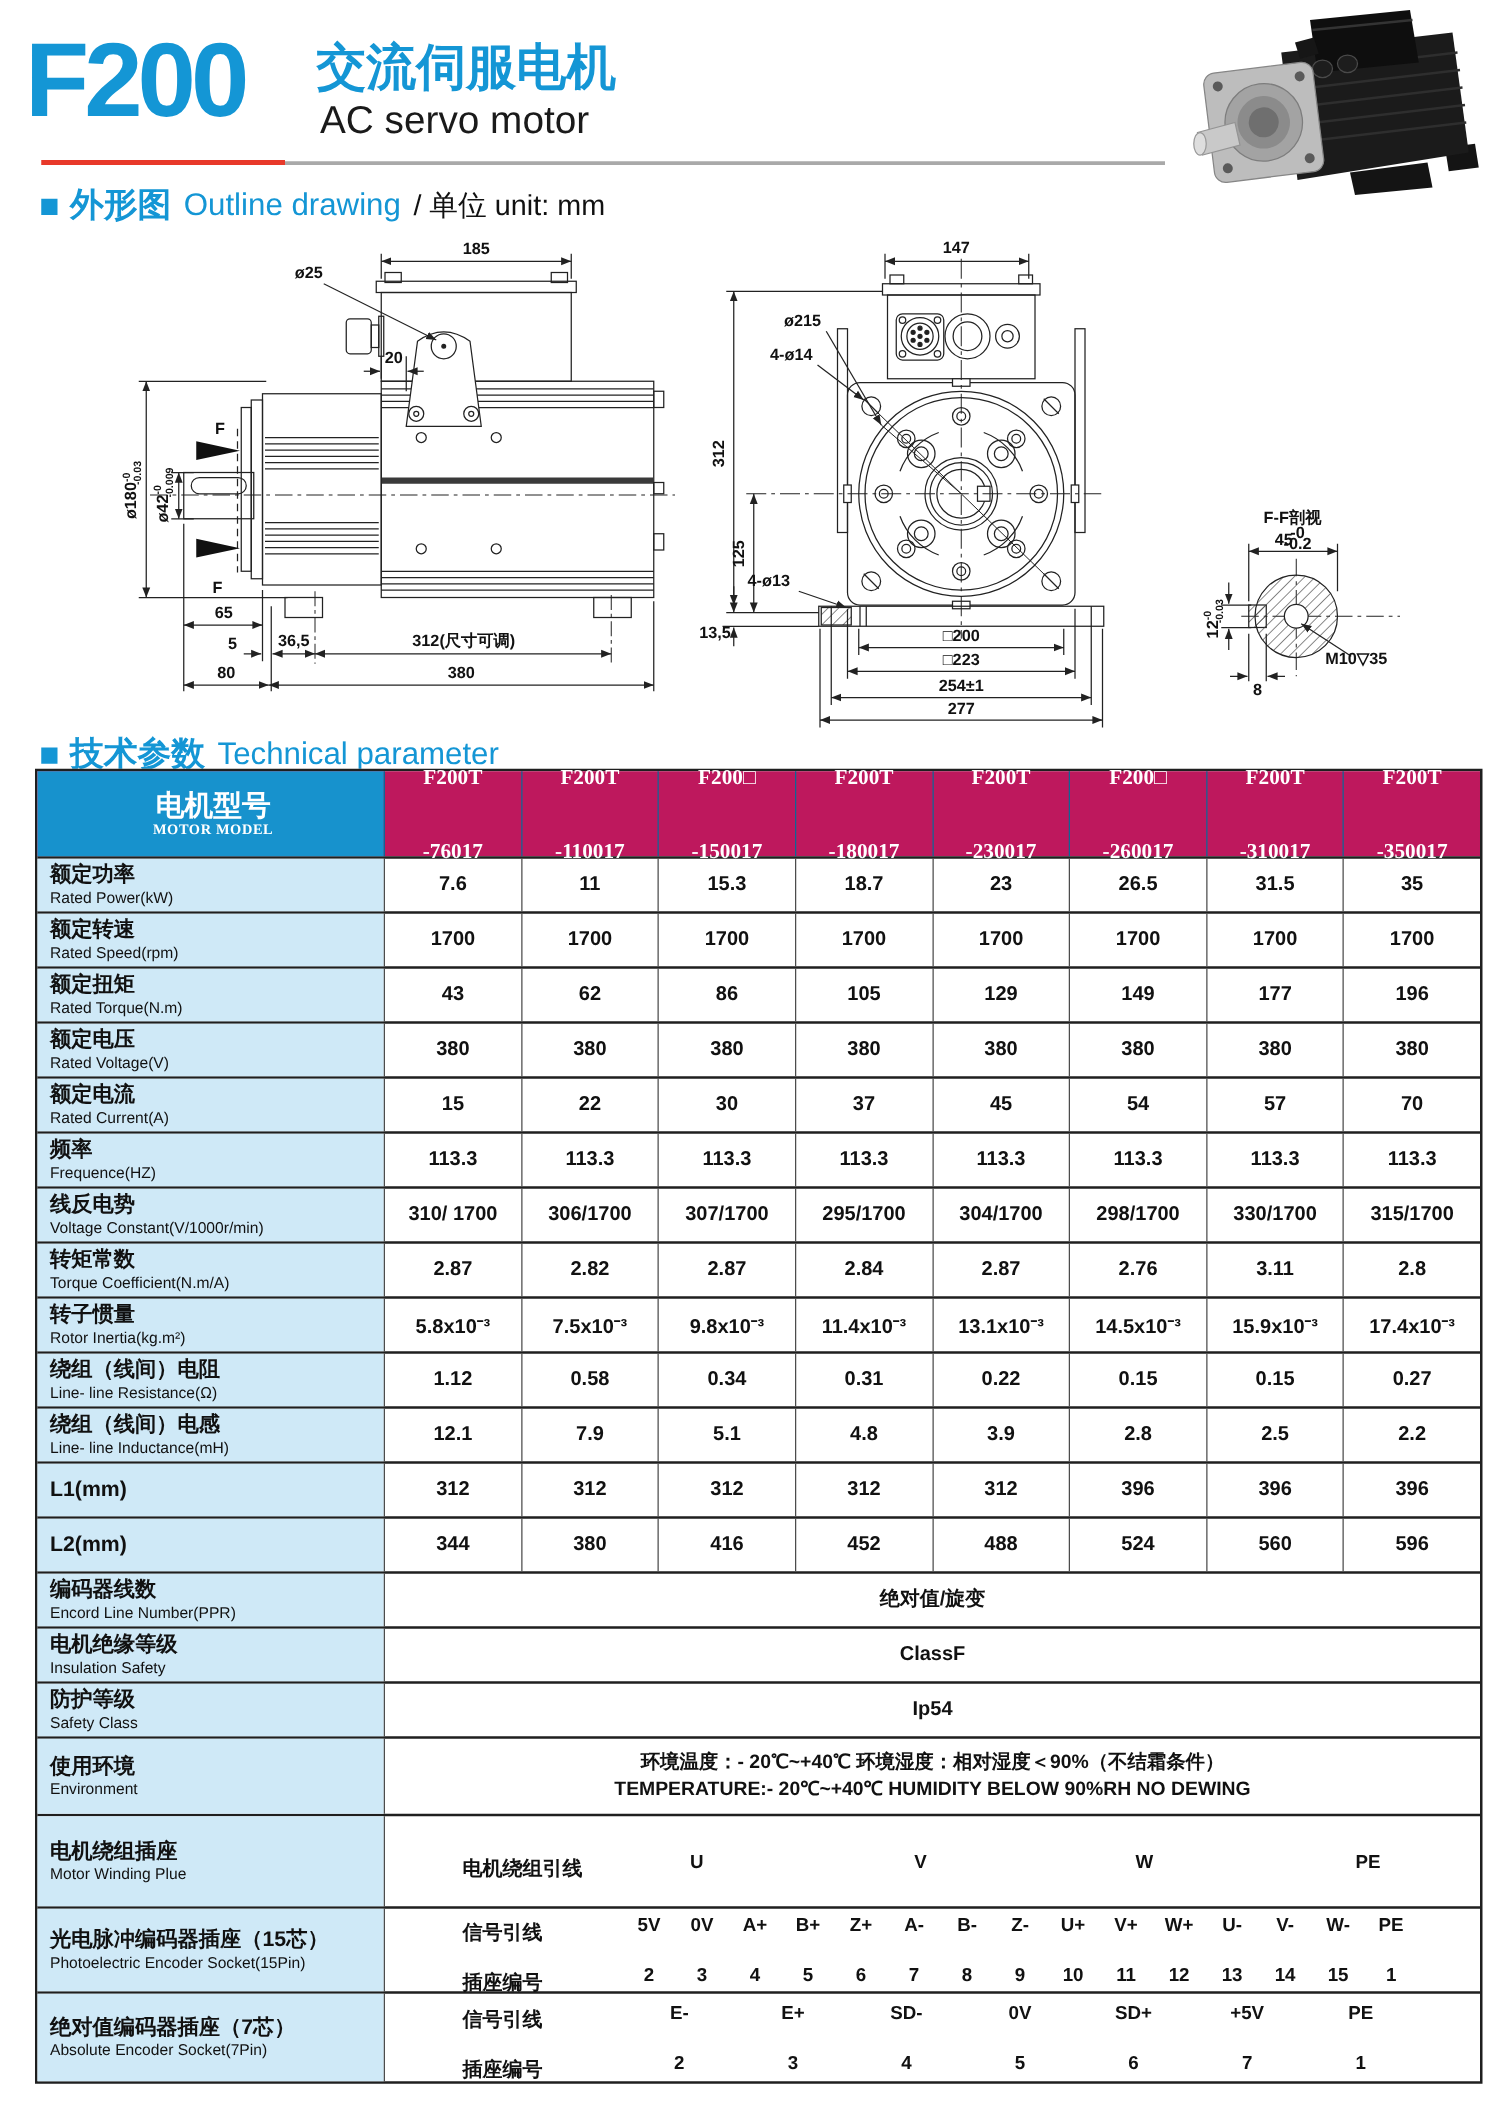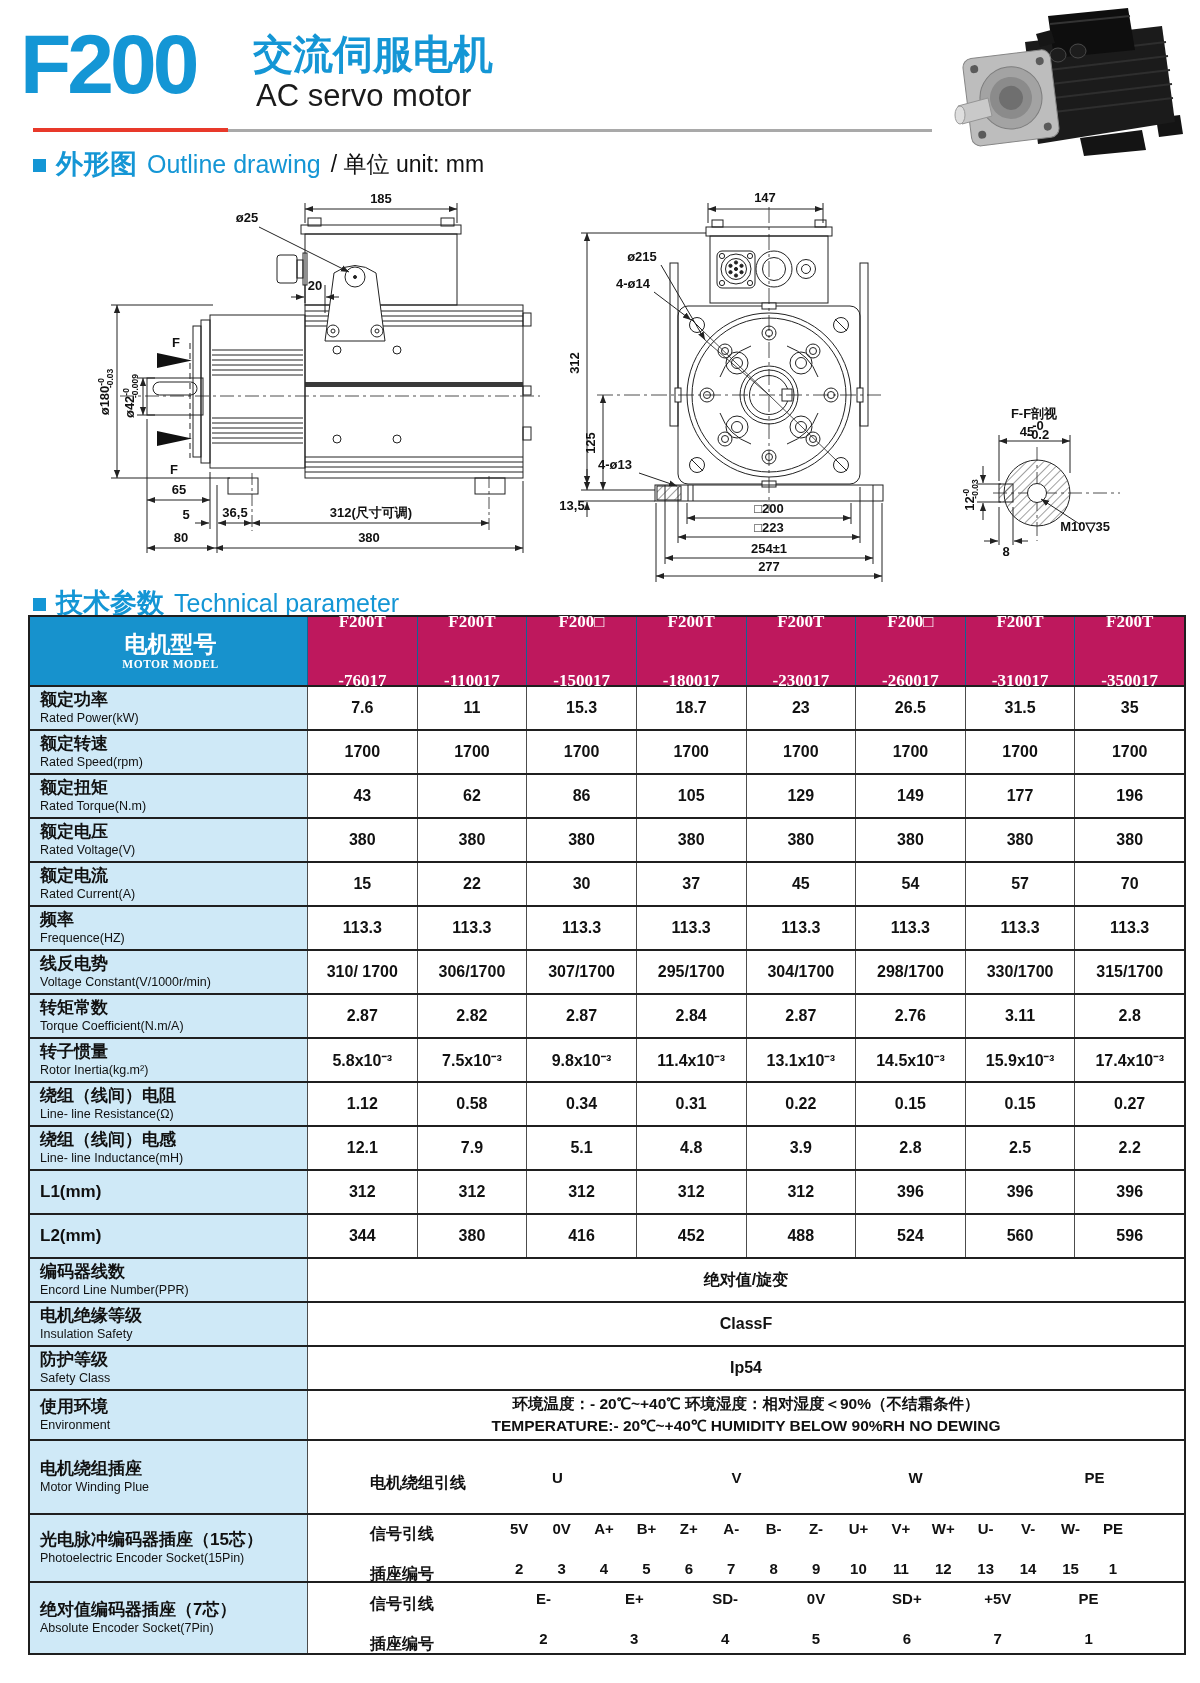--- a/index.html
+++ b/index.html
@@ -24,21 +24,21 @@
   #sec-tech{top:585px;}
 
   
   #dw{position:absolute;left:25px;top:173px;width:1150px;height:414px;}
   #dw text{font-family:"Liberation Sans",sans-serif;fill:#111;font-weight:bold;font-size:13px;text-anchor:middle;}
 
   
   .tbl{position:absolute;left:28px;top:615px;width:1158px;border:2px solid #1f1f1f;box-sizing:border-box;background:#fff;}
   .t-row{display:flex;border-top:2px solid #1f1f1f;box-sizing:border-box;}
   .tbl .t-row:first-child{border-top:none;}
-  .h68{height:68px}.h44{height:44px}.h62{height:50px}.h74{height:74px}.h73{height:68px}.h72{height:72px}
+  .h68{height:68px}.h44{height:44px}.h62{height:62px}.h74{height:74px}.h73{height:68px}.h72{height:72px}
   .t-label{width:277px;flex:0 0 auto;background:#cfe9f7;box-sizing:border-box;padding:2px 6px 2px 10px;display:flex;flex-direction:column;justify-content:center;}
   .t-label .zh{font-size:17px;font-weight:bold;line-height:1.3;}
   .t-label .en{font-size:12.5px;line-height:1.25;}
   .t-head{background:#be185d;font-family:Liberation Serif, serif;}
   .t-head .t-label{background:#1792cd;align-items:center;}
   .t-label-head .hz{color:#fff;font-size:23px;font-weight:bold;line-height:1.15;}
   .t-label-head .he{color:#fff;font-size:11.5px;font-weight:bold;letter-spacing:.5px;}
   .t-cell{flex:1 1 0;display:flex;align-items:center;justify-content:center;border-left:1px solid #4c4c4c;font-size:16px;font-weight:600;box-sizing:border-box;text-align:center;}
   .t-head .t-cell{flex-direction:column;border-left:1px solid #0f6695;color:#fff;gap:37px;}
   .t-model .ml{font-size:17px;font-weight:bold;line-height:1.25;}

